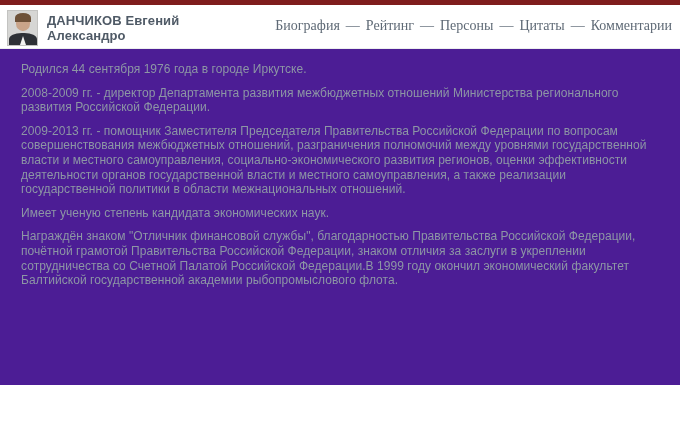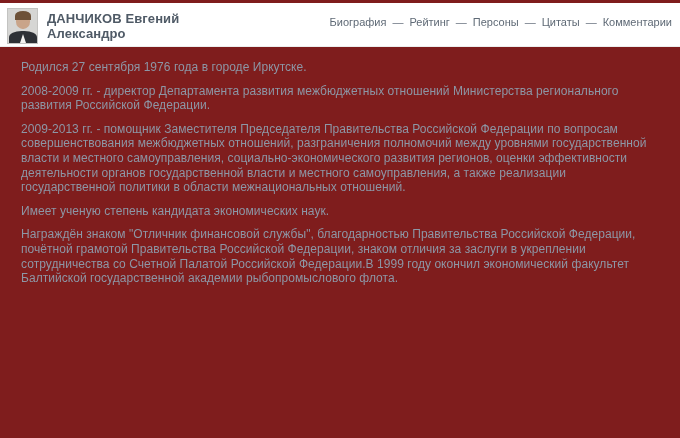--- a/index.html
+++ b/index.html
@@ -2,21 +2,21 @@
 <html lang="ru"><head>
 <meta charset="utf-8">
 <style>
   * { margin: 0; padding: 0; box-sizing: border-box; }
   html, body {
     width: 680px; height: 438px;
     background: #ffffff;
     font-family: "Liberation Sans", "DejaVu Sans", sans-serif;
     overflow: hidden;
   }
-  .page { width: 680px; height: 438px; background: #7f1d1d; border-top: 3px solid #7f1d1d; }
+  .page { width: 680px; height: 385px; background: #4c1d95; border-top: 5px solid #7f1d1d; }
 
   
   .header {
     display: flex; align-items: flex-start;
     padding: 5px 8px 0 7px;
     height: 44px;
     border-bottom: 1px solid #eceeee;
     background: #fff;
   }
   .photo {
@@ -52,23 +52,24 @@
     max-width: 150px;
     font-size: 13px; line-height: 15px;
     font-weight: 700;
     color: #4f5a66;
     padding-top: 3px;
     letter-spacing: .1px;
   }
   .nav {
     margin-left: auto;
     padding-top: 8px;
-    font-size: 11px;
+    font-size: 14px;
     color: #5f6a76;
     white-space: nowrap;
+    font-family: Liberation Serif, serif;
   }
   .nav a {
     color: #5f6a76; text-decoration: none; cursor: pointer;
   }
   .nav-sep { color: #6a7480; margin: 0 6px; }
 
   
   .content {
     padding: 13px 20px 0 21px;
   }
@@ -90,20 +91,20 @@
       <span class="head"></span>
       <span class="hair"></span>
       <span class="body-suit"></span>
       <span class="shirt"></span>
     </div>
     <div class="name">ДАНЧИКОВ Евгений Александро</div>
     <nav class="nav"><a>Биография</a><span class="nav-sep">—</span><a>Рейтинг</a><span class="nav-sep">—</span><a>Персоны</a><span class="nav-sep">—</span><a>Цитаты</a><span class="nav-sep">—</span><a>Комментарии</a></nav>
   </div>
 
   <div class="content">
-      <p>Родился 27 сентября 1976 года в городе Иркутске.</p>
+      <p>Родился 44 сентября 1976 года в городе Иркутске.</p>
       <p>2008-2009 гг. - директор Департамента развития межбюджетных отношений Министерства регионального развития Российской Федерации.</p>
       <p>2009-2013 гг. - помощник Заместителя Председателя Правительства Российской Федерации по вопросам совершенствования межбюджетных отношений, разграничения полномочий между уровнями государственной власти и местного самоуправления, социально-экономического развития регионов, оценки эффективности деятельности органов государственной власти и местного самоуправления, а также реализации государственной политики в области межнациональных отношений.</p>
       <p>Имеет ученую степень кандидата экономических наук.</p>
       <p>Награждён знаком "Отличник финансовой службы", благодарностью Правительства Российской Федерации, почётной грамотой Правительства Российской Федерации, знаком отличия за заслуги в укреплении сотрудничества со Счетной Палатой Российской Федерации.В 1999 году окончил экономический факультет Балтийской государственной академии рыбопромыслового флота.</p>
     </div>
 
 </div>
 
 </body></html>

